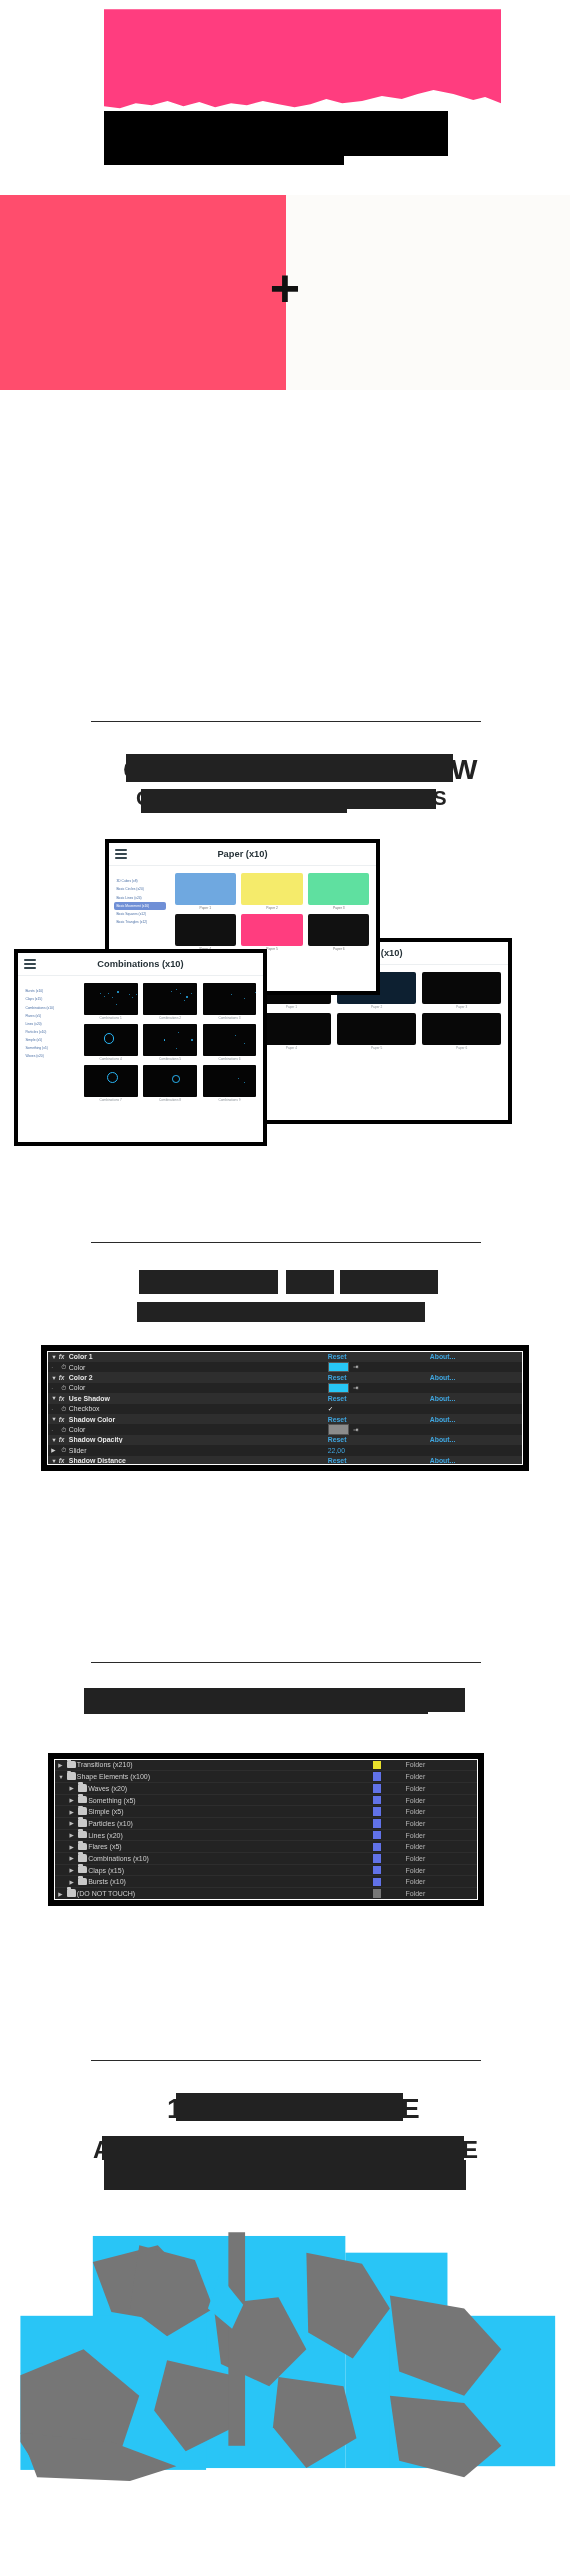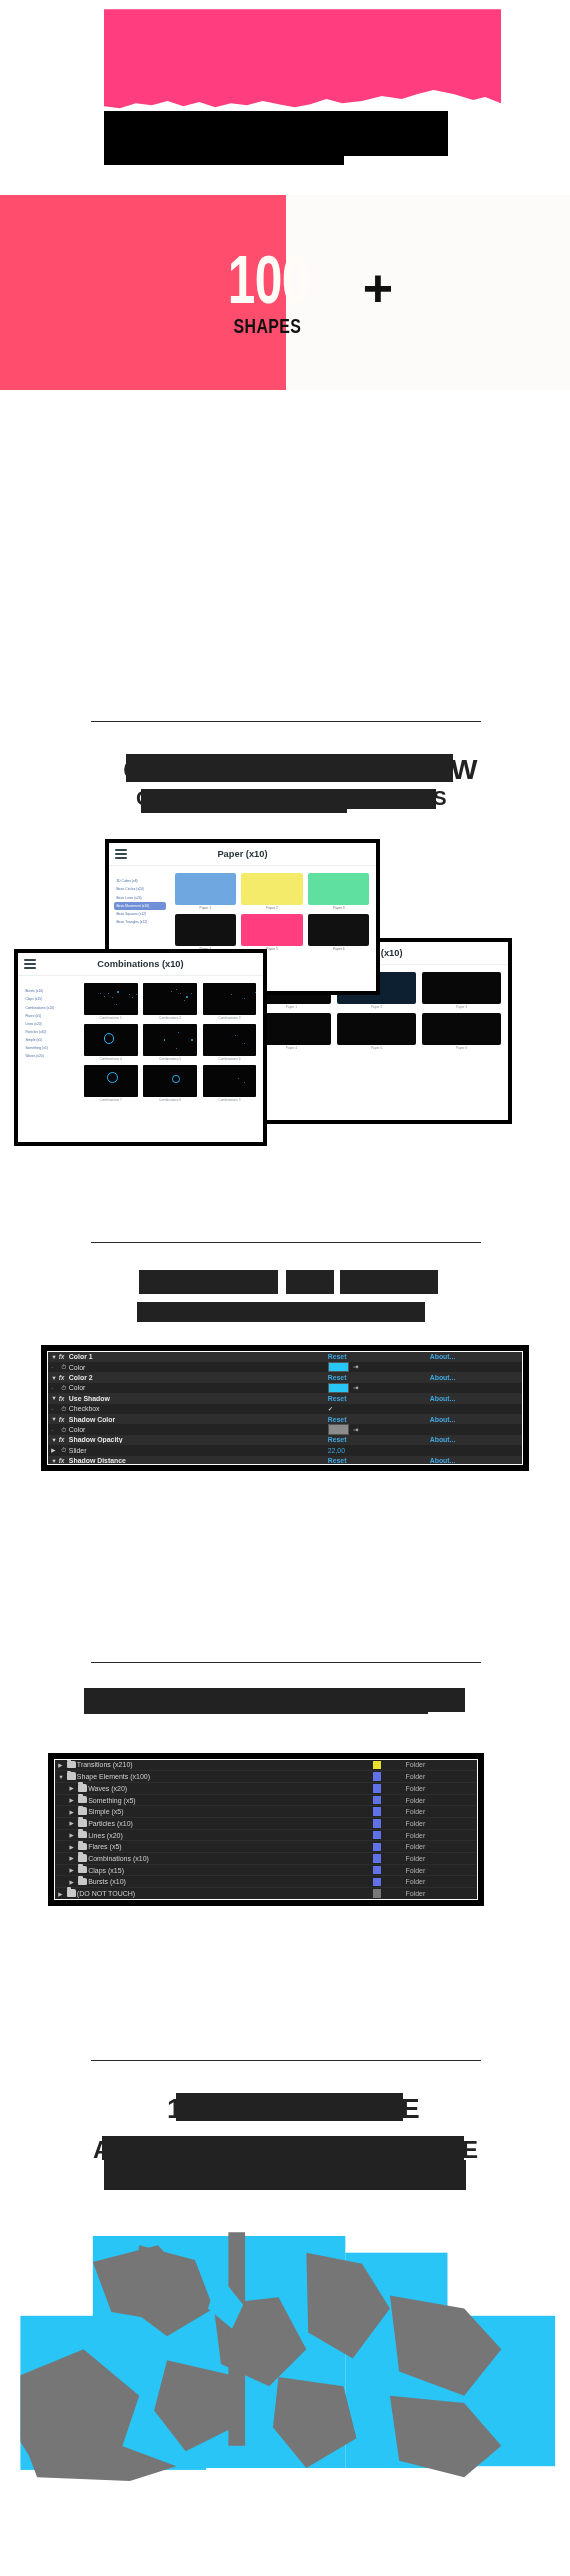--- a/index.html
+++ b/index.html
@@ -114,24 +114,20 @@
   <div class="hero-pink"></div>
   <div class="hero-black"></div>
   <div class="hero-black2"></div>
 </div>
 
 <div class="banner">
   <div class="left"></div>
   <div class="right"></div>
 </div>
 <div class="banner-inner">
-  <div class="stat shapes">
-    <div class="num">100</div>
-    <div class="lbl">SHAPES</div>
-  </div>
   <div class="plus">+</div>
 </div>
 
 <div class="rule" style="top:721px"></div>
 <div class="redact-letter" style="left:123px;top:754px;font-size:28px;">G</div>
 <div class="redact" style="left:126px;top:754px;width:327px;height:28px;"></div>
 <div class="redact-letter" style="left:451px;top:754px;font-size:28px;">W</div>
 
 <div class="redact-letter" style="left:136px;top:787px;font-size:20.4px;">G</div>
 <div class="redact" style="left:141px;top:789px;width:295px;height:20.4px;"></div>

